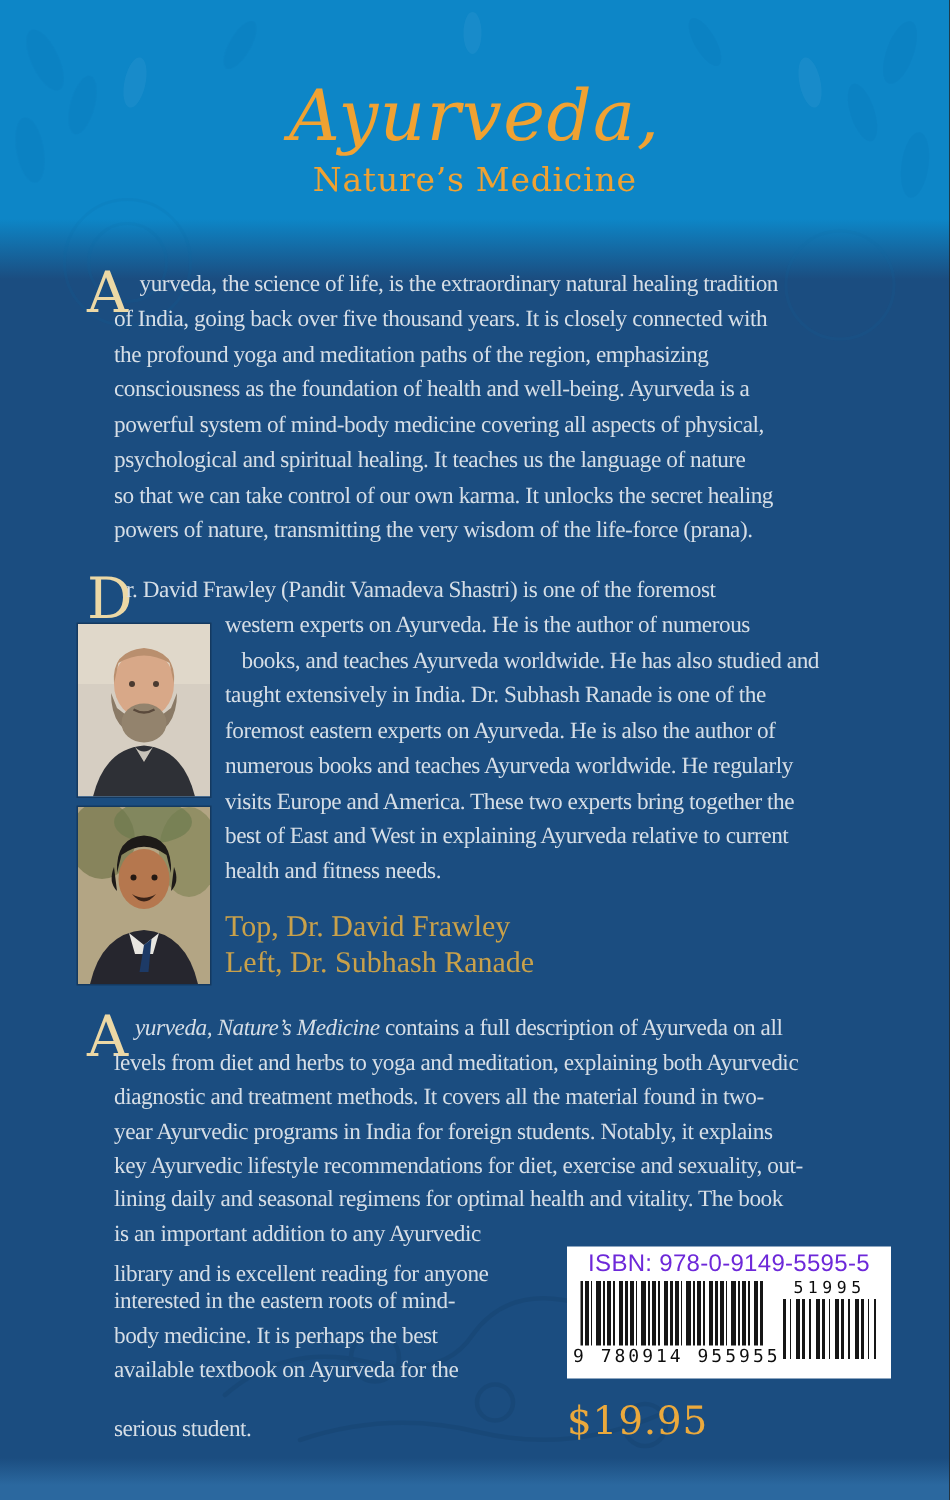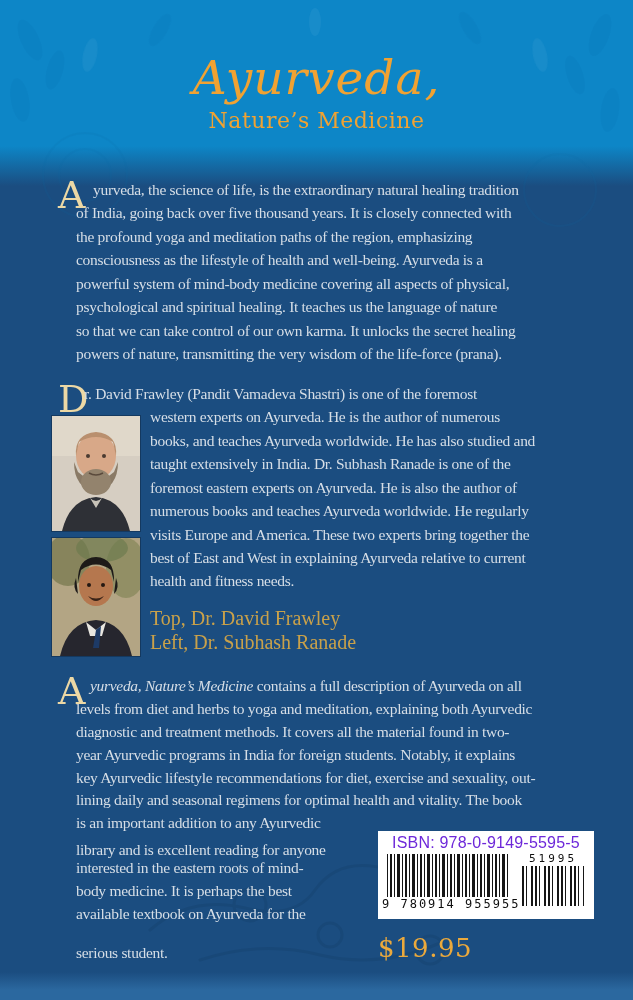--- a/index.html
+++ b/index.html
@@ -116,32 +116,32 @@
   </svg>
 
   <div class="title1">Ayurveda,</div>
   <div class="title2">Nature’s Medicine</div>
 
   <div class="dropcap" style="left:58px;top:176px">A</div>
   <div class="para" style="left:76px;top:181px">
     <div class="pline" style="left:17px;top:0">yurveda, the science of life, is the extraordinary natural healing tradition</div>
     <div class="pline" style="left:0;top:23px">of India, going back over five thousand years. It is closely connected with</div>
     <div class="pline" style="left:0;top:47px">the profound yoga and meditation paths of the region, emphasizing</div>
-    <div class="pline" style="left:0;top:70px">consciousness as the lifestyle of health and well-being. Ayurveda is a</div>
+    <div class="pline" style="left:0;top:70px">consciousness as the foundation of health and well-being. Ayurveda is a</div>
     <div class="pline" style="left:0;top:94px">powerful system of mind-body medicine covering all aspects of physical,</div>
     <div class="pline" style="left:0;top:117px">psychological and spiritual healing. It teaches us the language of nature</div>
     <div class="pline" style="left:0;top:141px">so that we can take control of our own karma. It unlocks the secret healing</div>
     <div class="pline" style="left:0;top:164px">powers of nature, transmitting the very wisdom of the life-force (prana).</div>
   </div>
 
   <div class="dropcap" style="left:58px;top:380px">D</div>
   <div class="para" style="left:84px;top:385px">
     <div class="pline" style="left:0;top:0">r. David Frawley (Pandit Vamadeva Shastri) is one of the foremost</div>
     <div class="pline" style="left:66px;top:23px">western experts on Ayurveda. He is the author of numerous</div>
-    <div class="pline" style="left:66px;top:47px">books, and teaches Ayurveda worldwide. He has also studied and</div>
+    <div class="pline" style="left:77px;top:47px">books, and teaches Ayurveda worldwide. He has also studied and</div>
     <div class="pline" style="left:66px;top:70px">taught extensively in India. Dr. Subhash Ranade is one of the</div>
     <div class="pline" style="left:66px;top:94px">foremost eastern experts on Ayurveda. He is also the author of</div>
     <div class="pline" style="left:66px;top:117px">numerous books and teaches Ayurveda worldwide. He regularly</div>
     <div class="pline" style="left:66px;top:141px">visits Europe and America. These two experts bring together the</div>
     <div class="pline" style="left:66px;top:164px">best of East and West in explaining Ayurveda relative to current</div>
     <div class="pline" style="left:66px;top:187px">health and fitness needs.</div>
   </div>
 
   <svg class="photo" style="top:416px" width="88" height="115" viewBox="0 0 88 115">
     <rect width="88" height="115" fill="#d6cec2"></rect>

